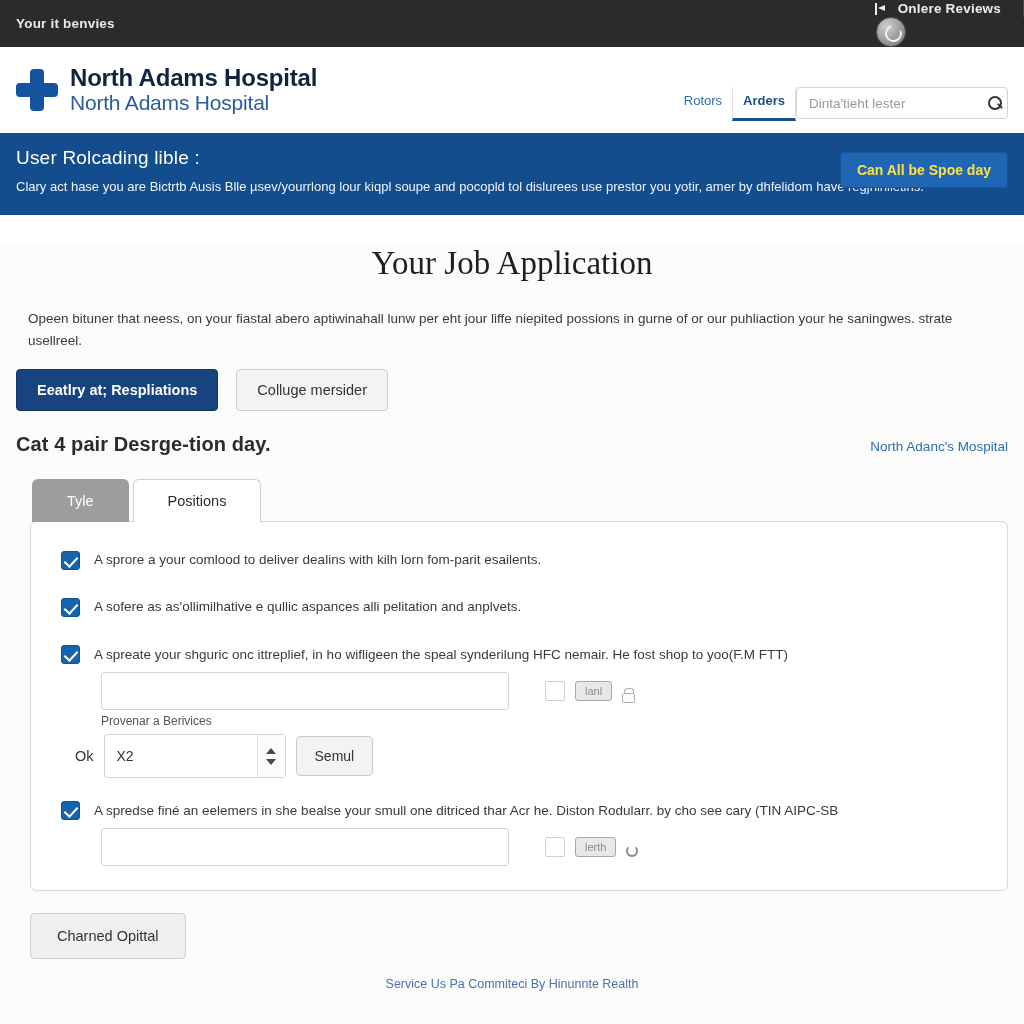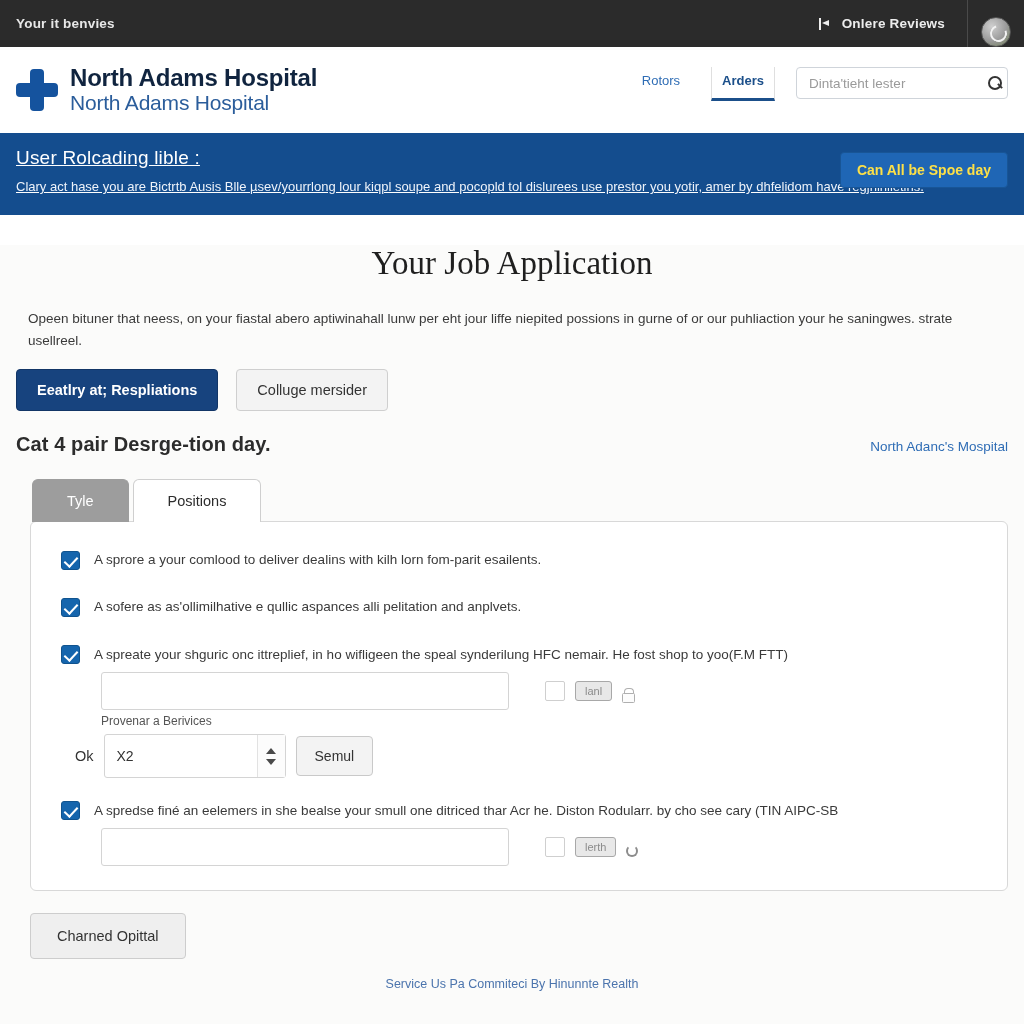--- a/index.html
+++ b/index.html
@@ -13,21 +13,21 @@
   }
 
   
   .topbar{
     height:47px; background:#2b2b2b; color:#f2f2f2;
     display:flex; align-items:center; justify-content:space-between;
     padding:0 0 0 16px; font-size:13.5px; font-weight:bold;
     letter-spacing:.2px;
   }
   .topbar-left{ opacity:.95; }
-  .topbar-right{ display:flex; align-items:flex-end; height:47px; }
+  .topbar-right{ display:flex; align-items:flex-start; height:47px;flex-direction:column; }
   .review-link{
     display:flex; align-items:center; gap:9px;
     padding:0 22px 0 12px; height:47px;
     border-right:1px solid #4a4a4a;
     font-size:13.5px; font-weight:bold; color:#ededed;
   }
   .back-icon{ display:inline-block; width:14px; height:14px; position:relative; }
   .back-icon:before{
     content:""; position:absolute; left:0; top:1px; width:2px; height:12px; background:#ededed;
   }
@@ -63,21 +63,21 @@
   .logo-text .l1{
     font-size:24px; font-weight:bold; color:#10243f; line-height:1.05;
     letter-spacing:-.2px;
   }
   .logo-text .l2{
     font-size:21px; color:#2b5d9b; line-height:1.15; letter-spacing:-.2px;
   }
 
   .header-right{
     position:absolute; right:16px; top:0; height:100px;
-    display:flex; align-items:flex-start; padding-top:20px; gap:21px;
+    display:flex; align-items:flex-start; padding-top:40px; gap:0;
   }
   .navlink{
     font-size:13px; color:#2f6db5; padding:6px 10px 10px; cursor:pointer;
     white-space:nowrap;
   }
   .navlink.active{
     color:#1b4f8a; font-weight:bold;
     border-bottom:3px solid #1b4f8a;
     border-left:1px solid #dfdfdf; border-right:1px solid #dfdfdf;
   }
@@ -104,21 +104,20 @@
     position:absolute; right:16px; top:105px; z-index:5;
     background:#1f66b5; color:#fde047; border:1px solid #185596; border-radius:4px;
     font-size:14px; font-weight:bold; padding:9px 16px; cursor:pointer;
     font-family:"Liberation Sans", sans-serif; white-space:nowrap;
   }
 
   
   .banner{
     background:#144d8e; color:#ffffff; padding:14px 16px 18px;
     position:relative;
-    text-decoration:underline;
   }
   .banner h2{
     margin:0 0 8px; font-size:19px; font-weight:normal; letter-spacing:.2px;
   }
   .banner p{
     margin:0; font-size:13px; line-height:1.55; max-width:960px; color:#eef3fa;
   }
 
   
   .page{ padding:0 16px; background:#fbfbfa; height:calc(1024px - 47px - 86px - 101px); }

